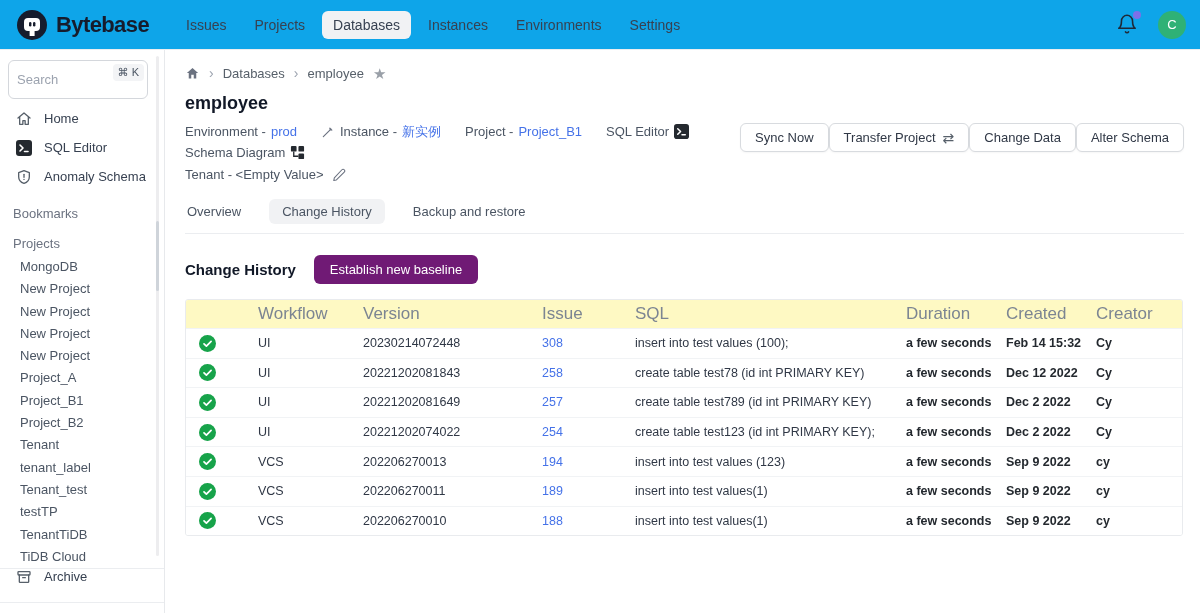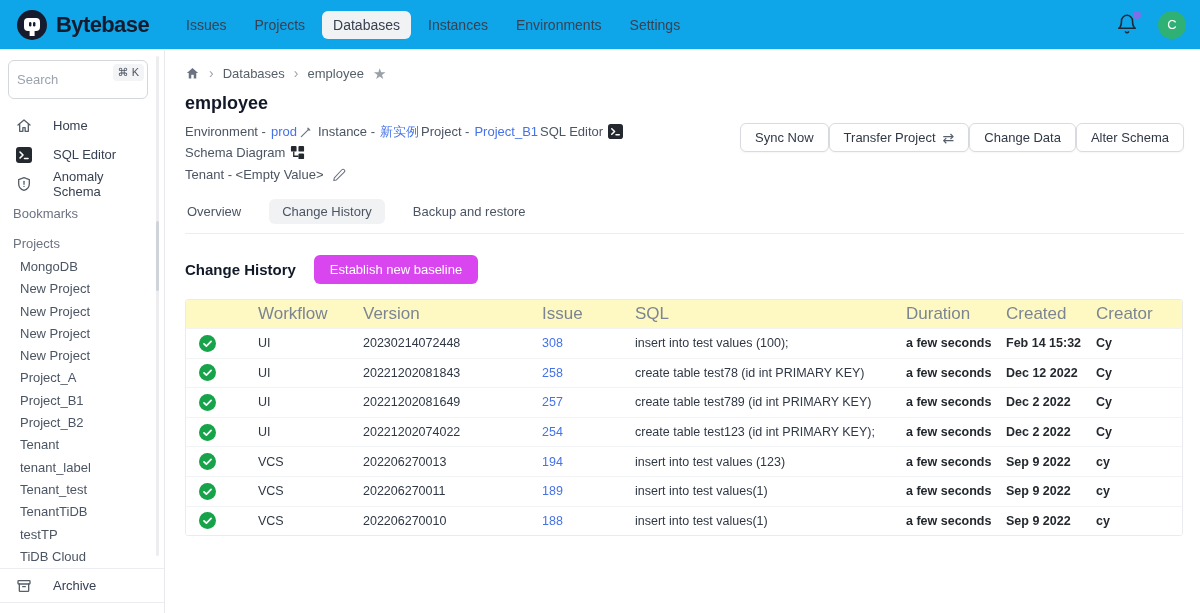--- a/index.html
+++ b/index.html
@@ -27,21 +27,21 @@
   .main { flex:1; padding:12px 16px 0 20px; overflow:hidden; }
 
   
   .searchbox { position:relative; margin:0 16px 12px 8px; }
   .searchbox input { width:100%; height:39px; border:1px solid #d4d7dc; border-radius:6px;
     padding:0 38px 0 8px; font-size:13px; color:#374151; outline:none;
     font-family:"Liberation Sans", sans-serif; }
   .searchbox input::placeholder { color:#9ca3af; }
   .kbd { position:absolute; right:4px; top:4px; font-size:11px; color:#4b5563;
     background:#f3f4f6; border-radius:4px; padding:1px 5px; line-height:15px; }
-  .side-nav-item { display:flex; align-items:center; gap:21px; height:29px; padding:0 16px;
+  .side-nav-item { display:flex; align-items:flex-start; gap:12px; height:29px; padding:0 16px;
     font-size:13px; color:#374151; cursor:pointer; }
   .side-nav-item .icn { width:16px; height:16px; display:flex; align-items:center; }
   .section-label { font-size:13px; color:#6b7280; padding:8px 13px 3px; }
   .project-list { padding:2px 0 0 20px; }
   .project-item { font-size:13px; color:#4b5563; line-height:22.3px; cursor:pointer;
     white-space:nowrap; overflow:hidden; }
   .side-scrollbar { position:absolute; right:5px; top:6px; width:3px; height:500px;
     background:#ededef; border-radius:2px; }
   .side-scrollbar .thumb { position:absolute; top:165px; width:3px; height:70px;
     background:#cfd4da; border-radius:2px; }
@@ -49,21 +49,21 @@
   .divider { border-top:1px solid #ebedf0; }
   .plan-label { font-size:13px; color:#374151; padding:7px 8px 2px; }
 
   
   .breadcrumb { display:flex; align-items:center; gap:9px; font-size:13px; color:#57606a; height:22px; }
   .crumb { cursor:pointer; }
   .crumb-sep { color:#9ca3af; font-size:14px; }
   .crumb-star { color:#9aa0a8; font-size:15px; cursor:pointer; line-height:1; }
   .page-title { font-size:18px; font-weight:700; color:#111827; margin:9px 0 7px; }
   .header-row { display:flex; justify-content:space-between; align-items:flex-start; }
-  .meta-line { display:flex; align-items:center; flex-wrap:wrap; column-gap:2px;
+  .meta-line { display:flex; align-items:center; flex-wrap:wrap; column-gap:24px;
     font-size:13px; color:#4b5563; line-height:21px; }
   .meta-group { display:flex; align-items:center; gap:5px; white-space:nowrap; }
   .meta-link { color:#4572e8; text-decoration:none; cursor:pointer; }
   .actions { display:flex; gap:0; margin-top:2px; }
   .btn { display:flex; align-items:center; gap:7px; height:29px; padding:0 14px; background:#fff;
     border:1px solid #d8dbdf; border-radius:6px; font-size:13px; font-weight:500; color:#303846;
     cursor:pointer; box-shadow:0 1px 2px rgba(0,0,0,.04); white-space:nowrap;
     font-family:"Liberation Sans", sans-serif; }
   .transfer-glyph { font-size:14px; color:#57606a; }
 
@@ -171,22 +171,22 @@
         <div class="project-item">New Project</div>
         <div class="project-item">New Project</div>
         <div class="project-item">New Project</div>
         <div class="project-item">New Project</div>
         <div class="project-item">Project_A</div>
         <div class="project-item">Project_B1</div>
         <div class="project-item">Project_B2</div>
         <div class="project-item">Tenant</div>
         <div class="project-item">tenant_label</div>
         <div class="project-item">Tenant_test</div>
+        <div class="project-item">testTP</div>
         <div class="project-item">TenantTiDB</div>
-        <div class="project-item">testTP</div>
         <div class="project-item">TiDB Cloud</div>
       </div>
     <div class="side-scrollbar">
         <div class="thumb"></div>
       </div>
     <div class="sidebar-bottom">
       <div class="divider"></div>
       <div class="side-nav-item" style="height:33px;">
         <span class="icn">
           <svg width="16" height="16" viewBox="0 0 24 24" fill="none" stroke="#57606a" stroke-width="2" stroke-linecap="round" stroke-linejoin="round">
@@ -290,21 +290,21 @@
     </div>
 
     <div class="tabs" id="tab-list">
         <div class="tab">Overview</div>
         <div class="tab active">Change History</div>
         <div class="tab">Backup and restore</div>
       </div>
 
     <div class="section-row">
       <h2 class="section-title">Change History</h2>
-      <button class="btn-primary" id="baseline-btn" style="background: #d946ef;">Establish new baseline</button>
+      <button class="btn-primary" id="baseline-btn" style="background: #701a75;">Establish new baseline</button>
     </div>
 
     <div class="history-table">
       <div class="trow thead" id="table-header">
           <div></div>
           <div>Workflow</div>
           <div>Version</div>
           <div>Issue</div>
           <div>SQL</div>
           <div>Duration</div>

